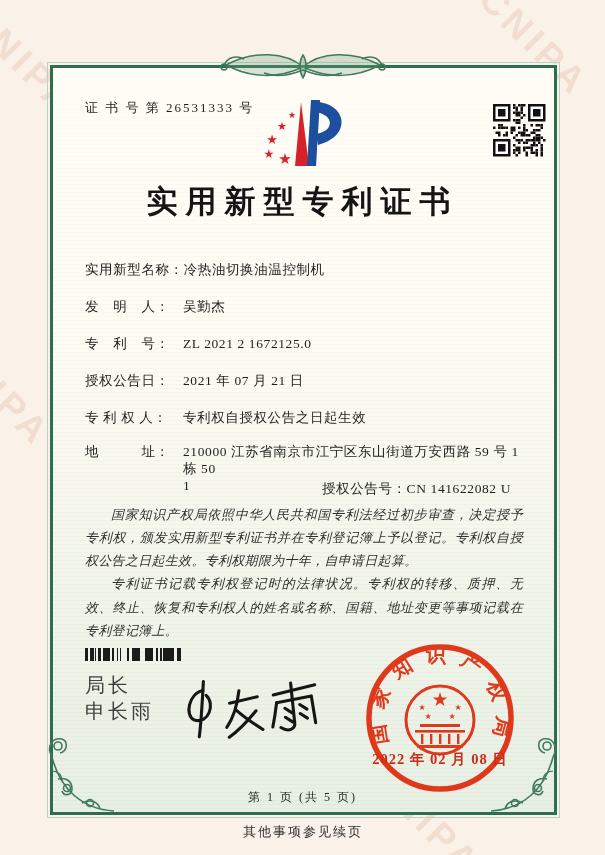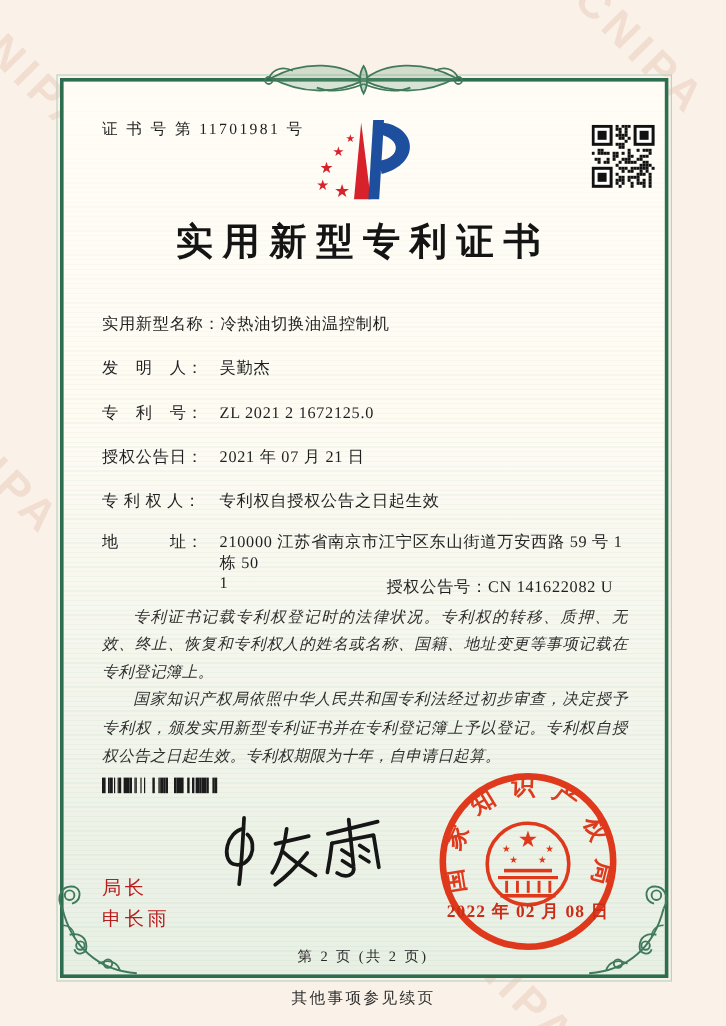--- a/index.html
+++ b/index.html
@@ -29,21 +29,21 @@
   .row .lab{display:inline-block;min-width:98px;vertical-align:top}
   .row .val{display:inline-block;white-space:pre-line;max-width:340px;vertical-align:top}
   .grant2{position:absolute;left:237px;top:0;white-space:nowrap}
   .paras{left:85px;top:503px;width:438px}
   .paras p{
     margin:0;font-family:"DejaVu Serif",serif;font-style:italic;font-size:13px;
     line-height:1.78;text-indent:2em;text-align:justify;color:#2f2f2f;letter-spacing:0.3px;
   }
   .barcode{left:85px;top:648px;width:158px;height:13px;display:flex;align-items:stretch}
   .barcode span{display:block;height:100%}
-  .director{left:85px;top:728px;font-size:16px;letter-spacing:3px;line-height:26px;color:#b91c1c}
+  .director{left:85px;top:672px;font-size:20px;letter-spacing:3px;line-height:26px;color:#404040}
   .pageinfo{left:0;right:0;top:789px;text-align:center;font-size:12px;letter-spacing:2px;color:#2a2a2a}
   .footnote{left:243px;top:823px;font-size:13px;font-family:"DejaVu Serif",serif;letter-spacing:2px;color:#2f2f2f}
   svg{display:block}
 </style>
 </head>
 <body>
 
 <div class="wm" style="left:-12px;top:-2px">CNIPA</div>
 <div class="wm" style="left:500px;top:-22px">CNIPA</div>
 <div class="wm" style="left:140px;top:95px">CNIPA</div>
@@ -86,21 +86,21 @@
     <path d="M14,26 C8,16 14,6 24,8 C30,10 30,20 22,22"></path>
     <circle cx="20" cy="15" r="4"></circle>
     <path d="M20,48 C28,46 34,50 34,58 C34,64 26,66 24,60"></path>
     <circle cx="29" cy="57" r="3.5"></circle>
     <path d="M44,72 C52,68 60,70 62,78"></path>
     <circle cx="52" cy="72" r="3.5"></circle>
     <path d="M14,40 C20,40 24,44 24,50" stroke-width="1.2"></path>
   </g>
 </svg>
 
-<div class="abs cert-no">证 书 号 第 11701981 号</div>
+<div class="abs cert-no">证 书 号 第 26531333 号</div>
 
 <svg class="abs" style="left:252px;top:90px" width="102" height="88" viewBox="0 0 102 88">
   <g font-family="DejaVu Sans, sans-serif" fill="#d7222b" text-anchor="middle">
     <text x="40" y="28" font-size="9">★</text>
     <text x="30" y="40" font-size="11">★</text>
     <text x="20" y="54" font-size="13">★</text>
     <text x="17" y="68" font-size="12">★</text>
     <text x="33" y="74" font-size="15">★</text>
   </g>
   <polygon points="49,12 57,76 43,76" fill="#d7222b"></polygon>
@@ -254,22 +254,22 @@
 </div>
 <div class="abs row" style="top:443px">
   <span class="lab">地　　　址：</span><span class="val">210000  江苏省南京市江宁区东山街道万安西路 59 号 1 栋 50
 1</span>
 </div>
 <div class="abs row" style="top:480px;position:absolute">
   <span class="grant2"><span>授权公告号：</span><span>CN 141622082 U</span></span>
 </div>
 
 <div class="abs paras">
+  <p>国家知识产权局依照中华人民共和国专利法经过初步审查，决定授予专利权，颁发实用新型专利证书并在专利登记簿上予以登记。专利权自授权公告之日起生效。专利权期限为十年，自申请日起算。</p>
   <p>专利证书记载专利权登记时的法律状况。专利权的转移、质押、无效、终止、恢复和专利权人的姓名或名称、国籍、地址变更等事项记载在专利登记簿上。</p>
-  <p>国家知识产权局依照中华人民共和国专利法经过初步审查，决定授予专利权，颁发实用新型专利证书并在专利登记簿上予以登记。专利权自授权公告之日起生效。专利权期限为十年，自申请日起算。</p>
 </div>
 
 <div class="abs barcode" id="barcode">
     <span style="width: 3px; background: rgb(27, 27, 27);"></span>
     <span style="width: 2px; background: transparent;"></span>
     <span style="width: 1px; background: rgb(27, 27, 27);"></span>
     <span style="width: 3px; background: rgb(27, 27, 27);"></span>
     <span style="width: 1px; background: transparent;"></span>
     <span style="width: 1px; background: rgb(27, 27, 27);"></span>
     <span style="width: 2px; background: transparent;"></span>
@@ -366,15 +366,15 @@
     <rect x="63" y="94" width="2.4" height="10"></rect>
     <rect x="72" y="94" width="2.4" height="10"></rect>
     <rect x="81" y="94" width="2.4" height="10"></rect>
     <rect x="90" y="94" width="2.4" height="10"></rect>
     <rect x="99" y="94" width="2.4" height="10"></rect>
     <rect x="59" y="105" width="46" height="3"></rect>
   </g>
   <text x="82" y="124" text-anchor="middle" font-size="14.5" font-weight="bold" fill="#c8200a" letter-spacing="1" font-family="Liberation Serif, serif">2022 年 02 月 08 日</text>
 </svg>
 
-<div class="abs pageinfo">第 2 页 (共 2 页)</div>
+<div class="abs pageinfo">第 1 页 (共 5 页)</div>
 
 <div class="abs footnote">其他事项参见续页</div>
 
 </body></html>

